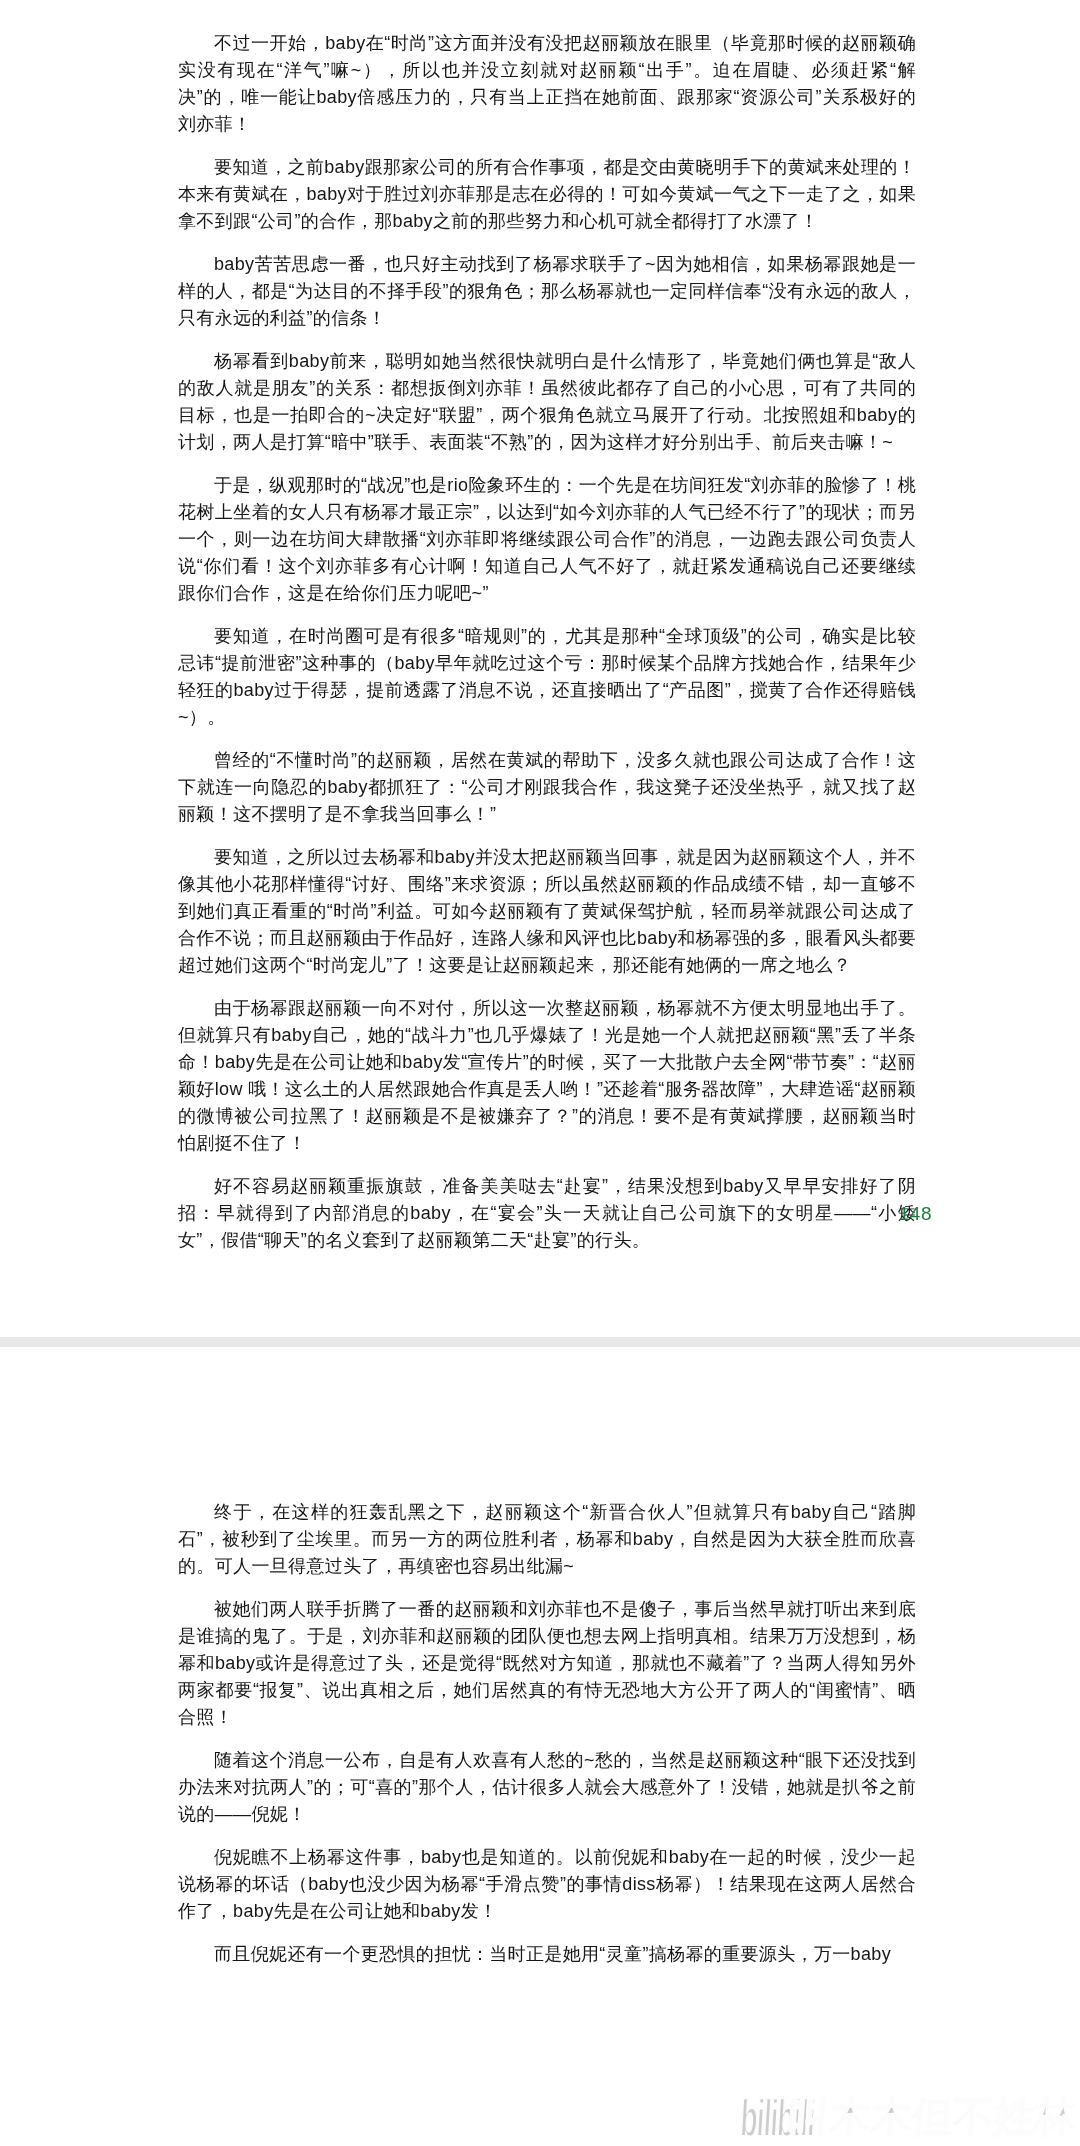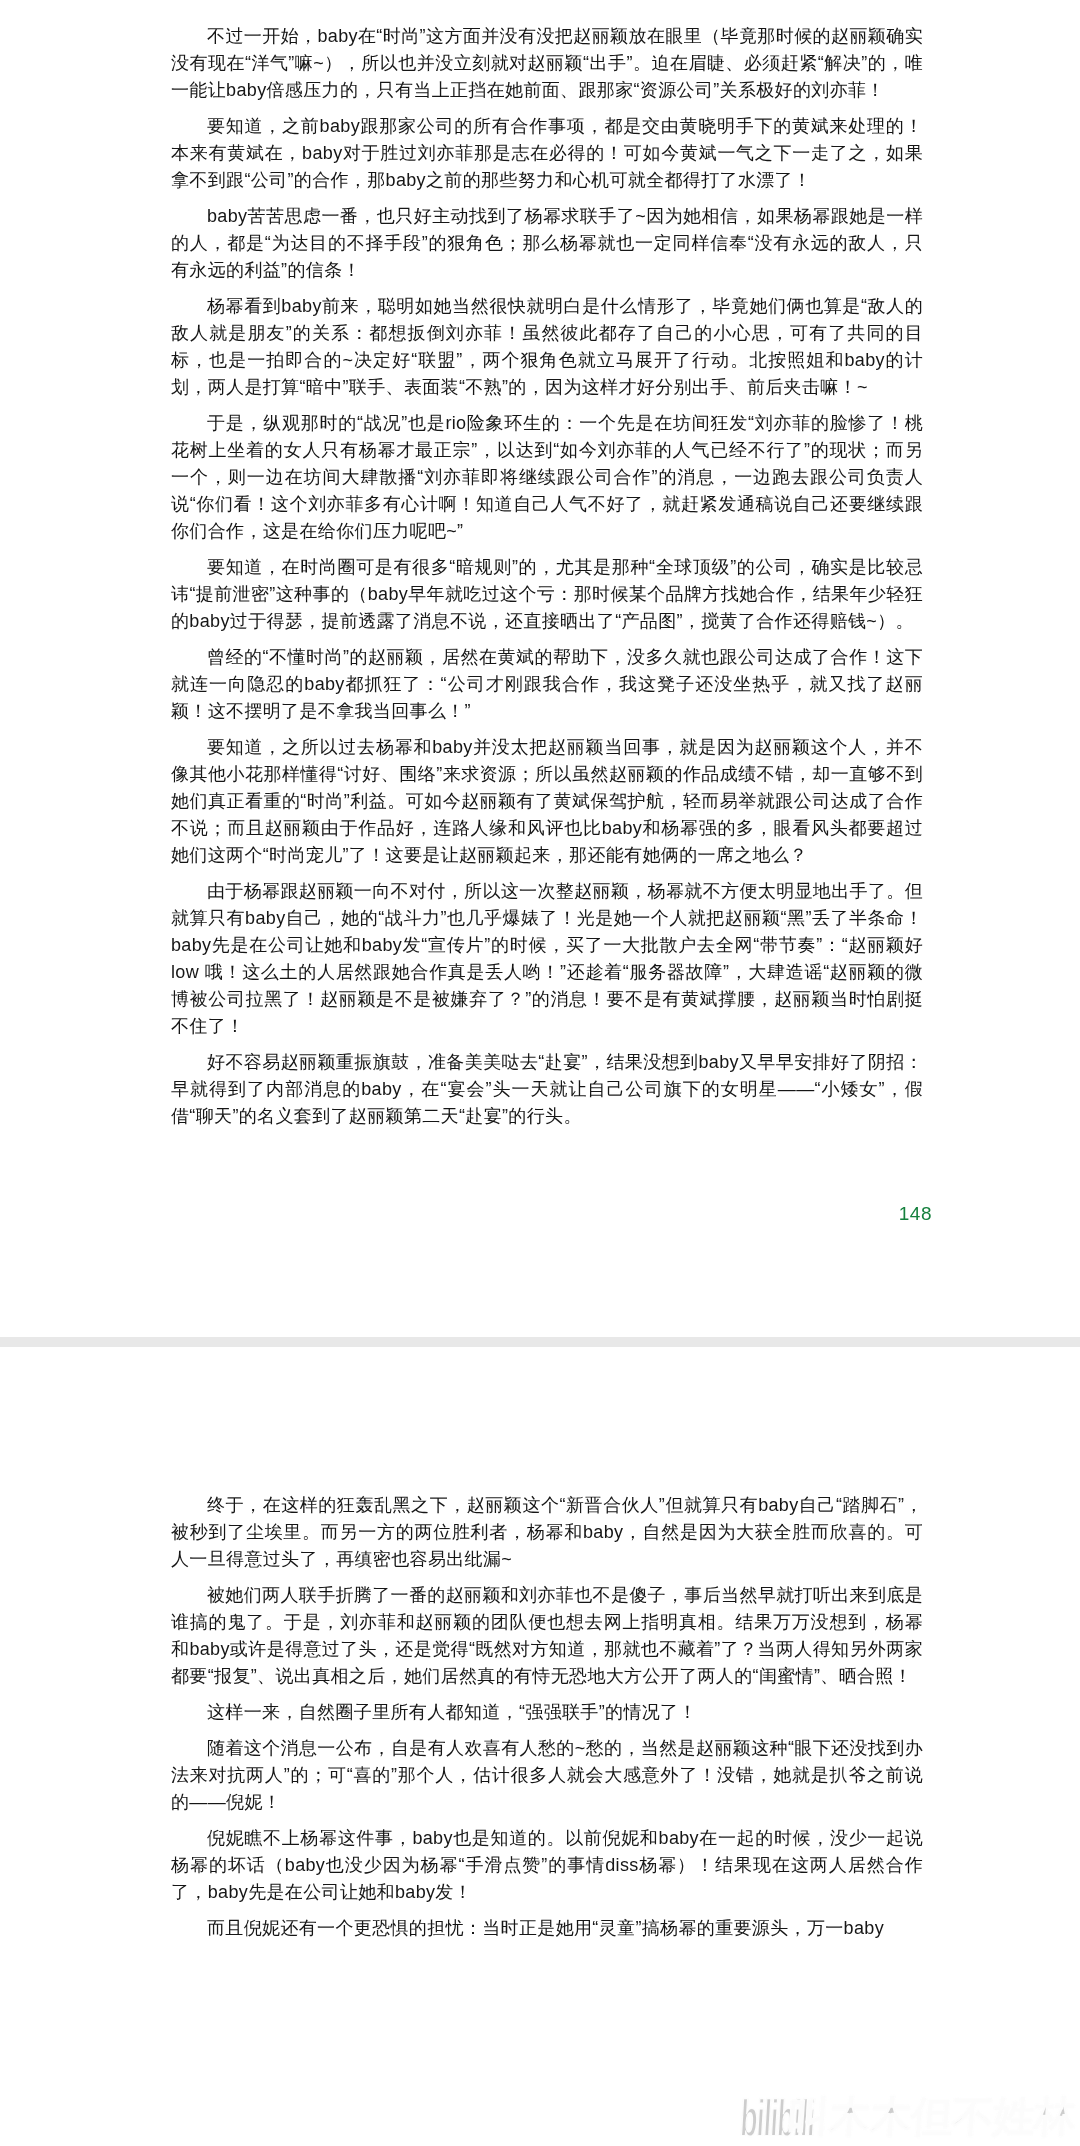--- a/index.html
+++ b/index.html
@@ -7,21 +7,21 @@
     width:1080px;height:2146px;position:relative;background:#ffffff;
     font-family:"Liberation Sans","DejaVu Sans",sans-serif;
     overflow:hidden;
   }
   .textcol{
     position:absolute;left:162px;width:770px;color:#161616;
     font-size:18px;line-height:27px;letter-spacing:0.35px;
     text-align:justify;
   }
   .textcol p{
-    margin:9px;padding:0;text-indent:2em;
+    margin:16px;padding:0;text-indent:2em;
     text-justify:inter-ideograph;
   }
   #page1-text{top:14px;}
   #page2-text{top:1483px;}
   .page-number{
     position:absolute;left:162px;top:1203px;width:770px;
     text-align:right;font-size:19px;color:#15803d;letter-spacing:0.5px;
   }
   .page-divider{
     position:absolute;left:0;top:1337px;width:1080px;height:10px;
@@ -64,21 +64,20 @@
     <p>好不容易赵丽颖重振旗鼓，准备美美哒去“赴宴”，结果没想到baby又早早安排好了阴招：早就得到了内部消息的baby，在“宴会”头一天就让自己公司旗下的女明星——“小矮女”，假借“聊天”的名义套到了赵丽颖第二天“赴宴”的行头。</p>
   </div>
 
 <div class="page-number">148</div>
 
 <div class="page-divider" style="background: rgb(232, 232, 232);"></div>
 
 <div id="page2-text" class="textcol">
     <p>终于，在这样的狂轰乱黑之下，赵丽颖这个“新晋合伙人”但就算只有baby自己“踏脚石”，被秒到了尘埃里。而另一方的两位胜利者，杨幂和baby，自然是因为大获全胜而欣喜的。可人一旦得意过头了，再缜密也容易出纰漏~</p>
     <p>被她们两人联手折腾了一番的赵丽颖和刘亦菲也不是傻子，事后当然早就打听出来到底是谁搞的鬼了。于是，刘亦菲和赵丽颖的团队便也想去网上指明真相。结果万万没想到，杨幂和baby或许是得意过了头，还是觉得“既然对方知道，那就也不藏着”了？当两人得知另外两家都要“报复”、说出真相之后，她们居然真的有恃无恐地大方公开了两人的“闺蜜情”、晒合照！</p>
-    <p>这样一来，自然圈子里所有人都知道，“强强联手”的情况了！</p>
     <p>随着这个消息一公布，自是有人欢喜有人愁的~愁的，当然是赵丽颖这种“眼下还没找到办法来对抗两人”的；可“喜的”那个人，估计很多人就会大感意外了！没错，她就是扒爷之前说的——倪妮！</p>
     <p>倪妮瞧不上杨幂这件事，baby也是知道的。以前倪妮和baby在一起的时候，没少一起说杨幂的坏话（baby也没少因为杨幂“手滑点赞”的事情diss杨幂）！结果现在这两人居然合作了，baby先是在公司让她和baby发！</p>
     <p>而且倪妮还有一个更恐惧的担忧：当时正是她用“灵童”搞杨幂的重要源头，万一baby</p>
   </div>
 
 <div class="watermark">
   <span class="wm-logo">bilibili</span>
   <span class="wm-text">叫木木但不姓林</span>
 </div>
 

